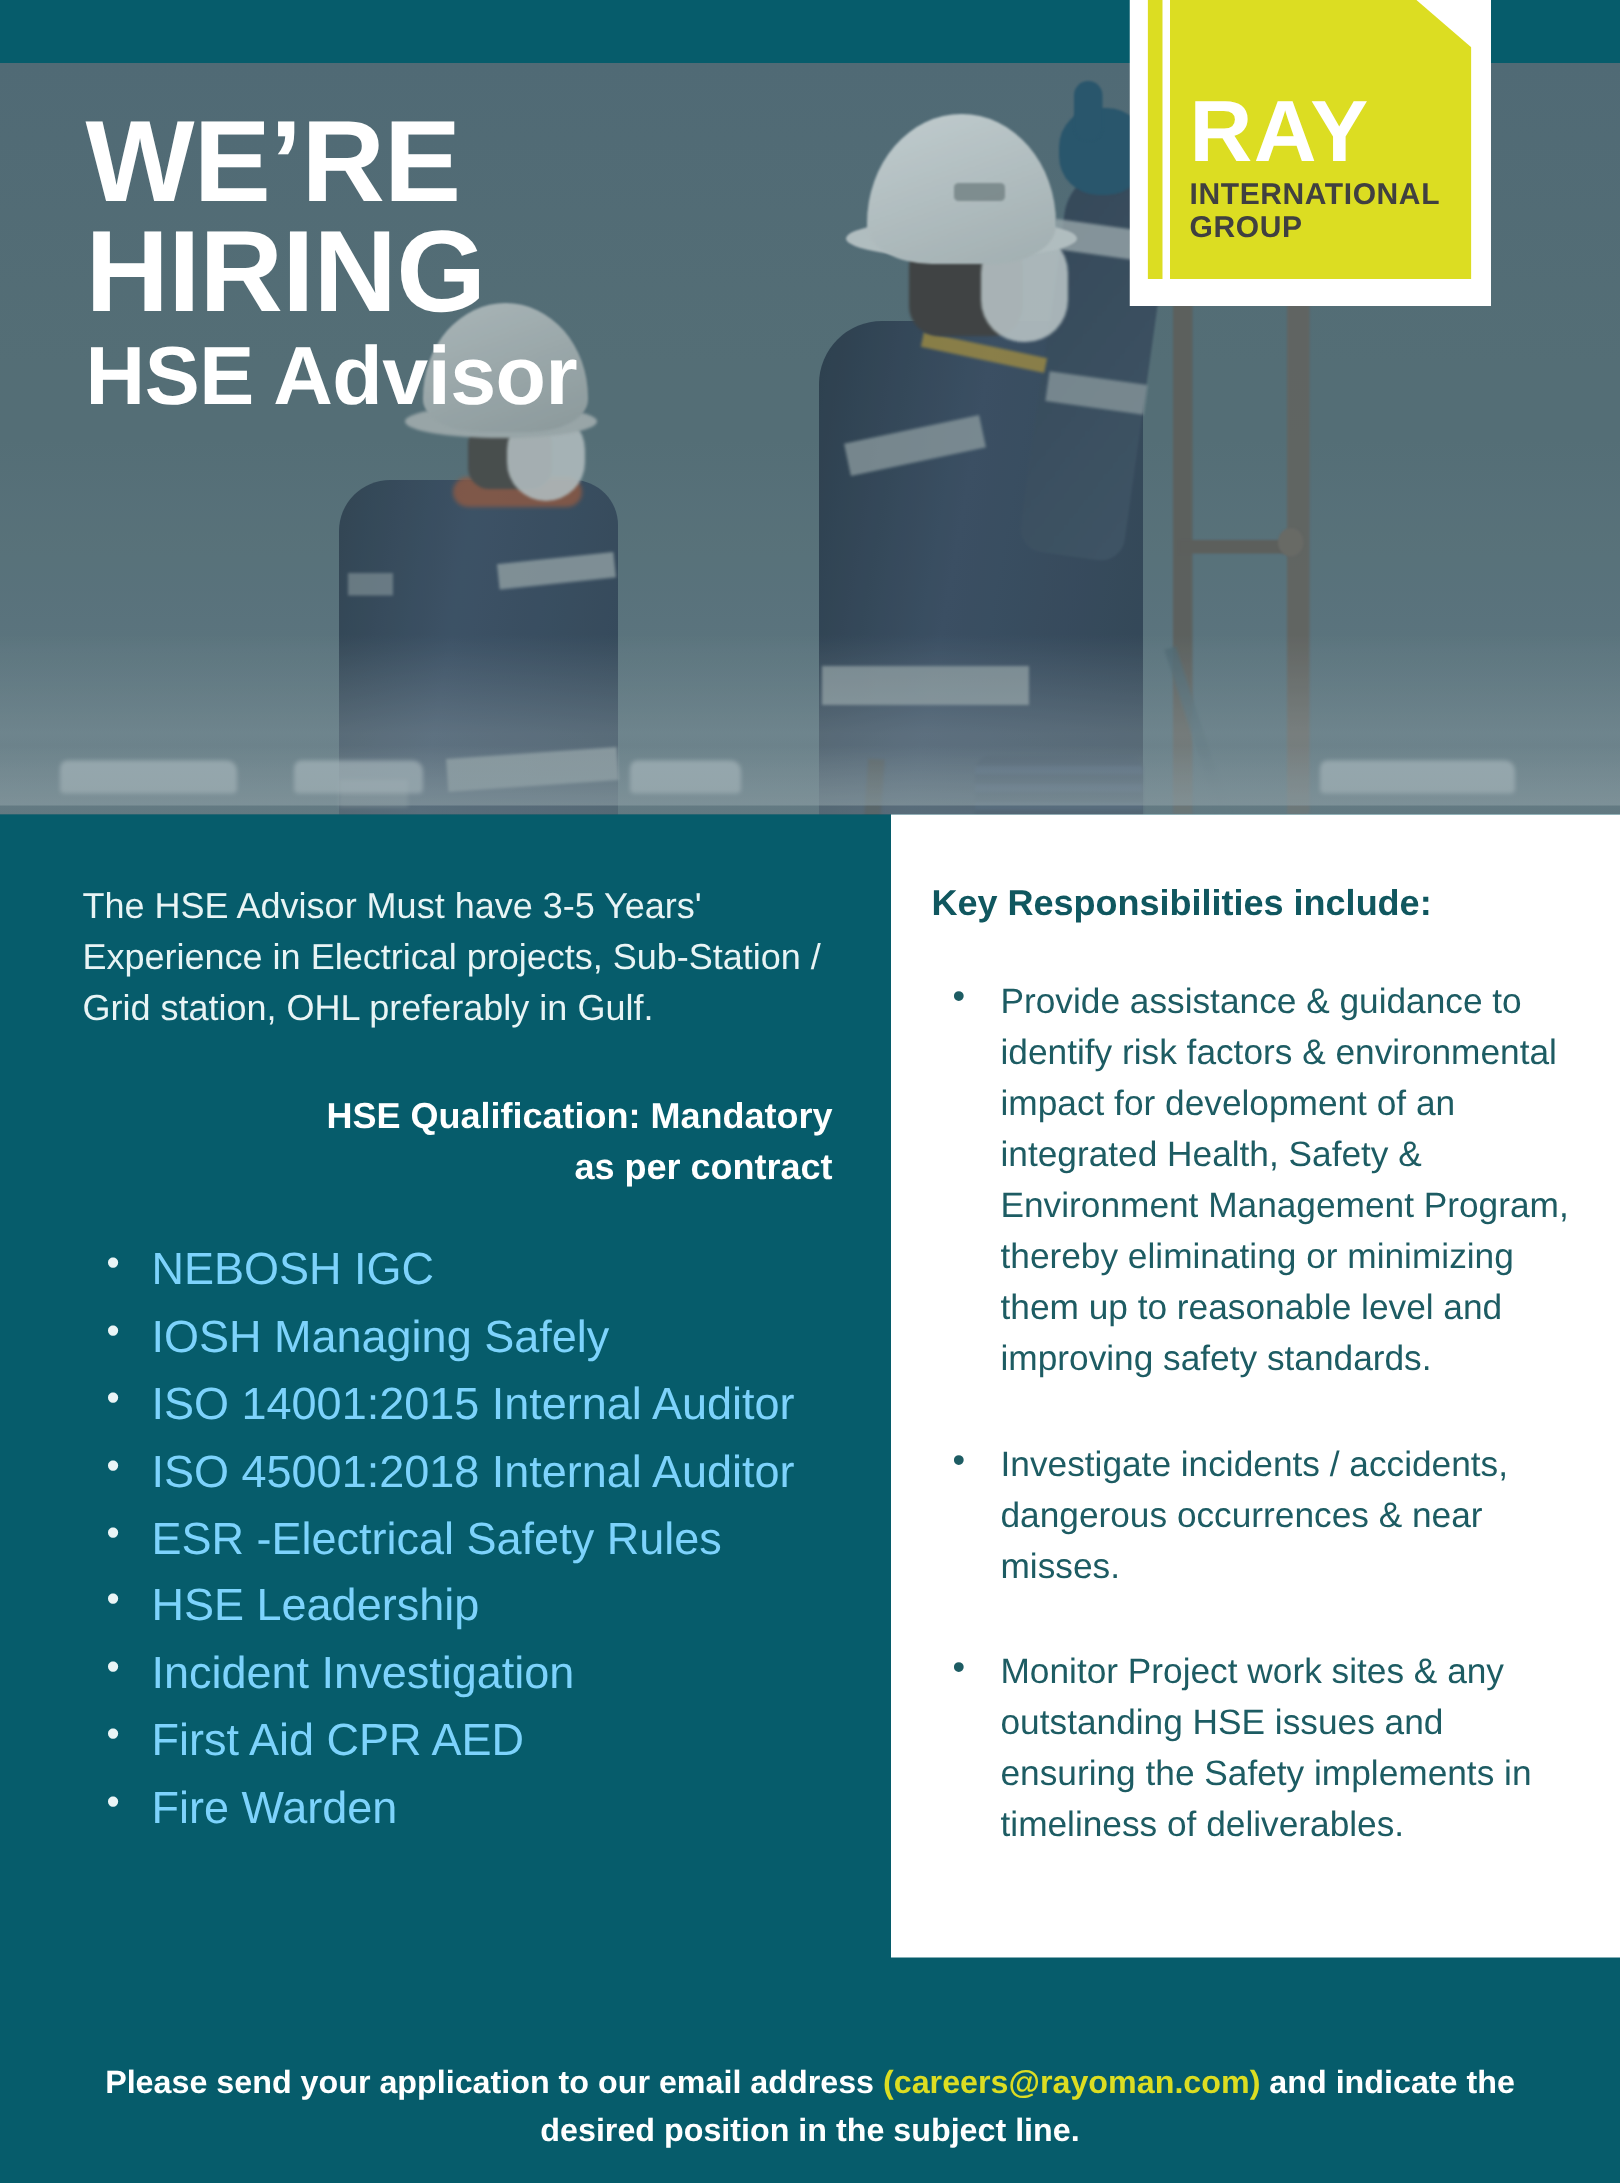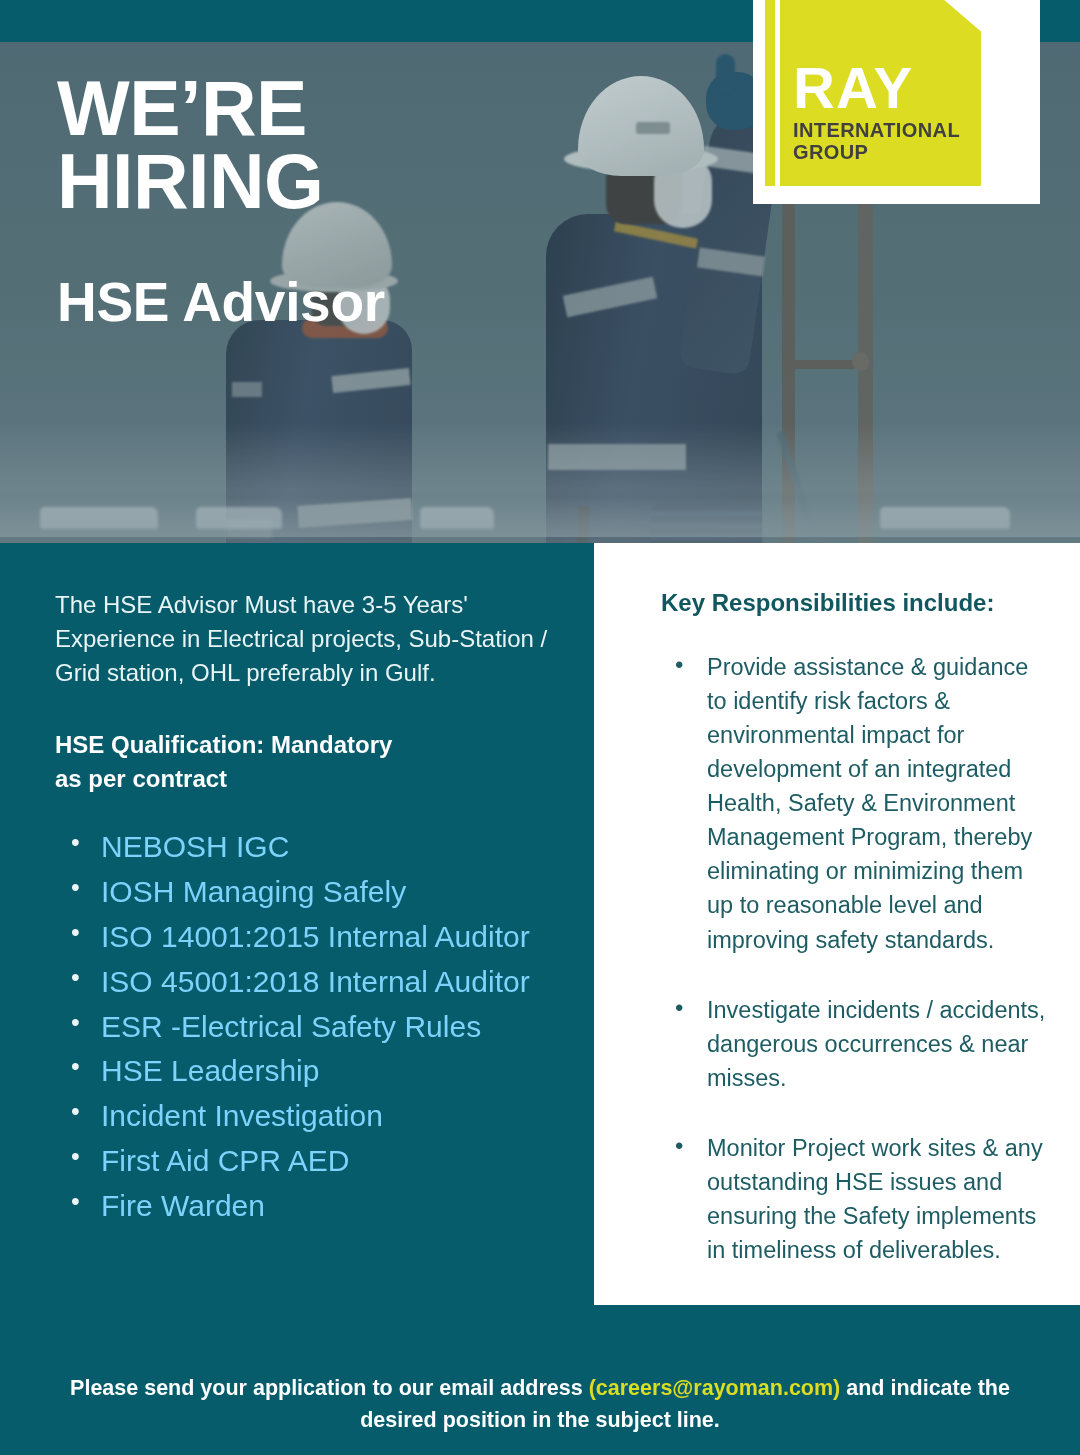--- a/index.html
+++ b/index.html
@@ -96,45 +96,45 @@
   .wB .midstripe{position:absolute; left:28px; top:390px; width:138px; height:26px;
         background:#a3aaac; filter:blur(1.1px); opacity:.82; }
   .wB .ridges { position:absolute; left:130px; top:450px; width:112px; height:56px; border-radius:10px;
         background:repeating-linear-gradient(180deg,#39455a 0 7px,#465572 7px 12px); filter:blur(.9px); opacity:.8; }
   .wB .strap  { position:absolute; left:56px; top:452px; width:11px; height:80px;
         background:#4a4036; filter:blur(1.1px); opacity:.7; transform:rotate(4deg); }
 
   
   .headline { position:absolute; left:57px; top:72px; z-index:6; }
   .hl-line { color:#ffffff; font-weight:bold; font-size:77px; line-height:.95; letter-spacing:-.5px; }
-  .subrole { color:#ffffff; font-weight:bold; font-size:55px; margin-top:52px; letter-spacing:-.3px;text-align:right; }
-
-  
-  .logo-box { position:absolute; left:753px; top:0; width:287px; height:204px; background:#ffffff; z-index:7;
+  .subrole { color:#ffffff; font-weight:bold; font-size:55px; letter-spacing:-.3px;text-align:right; }
+
+  
+  .logo-box { position:absolute; left:753px; top:0; width:241px; height:204px; background:#ffffff; z-index:7;
               clip-path:polygon(0 0, 100% 0, 100% 100%, 0 100%); }
   .logo-inner { position:absolute; left:12px; top:0; width:216px; height:186px; background:#dcdd22;
               clip-path:polygon(0 0, 83% 0, 100% 17%, 100% 100%, 0 100%); }
   .logo-stripe{ position:absolute; left:22px; top:0; width:5px; height:186px; background:#ffffff; z-index:8; }
   .logo-text  { position:absolute; left:40px; top:62px; width:200px; z-index:9; }
   .logo-ray   { color:#ffffff; font-weight:bold; font-size:58px; line-height:.9; letter-spacing:1px; }
   .logo-sub   { color:#404040; font-weight:bold; font-size:20px; line-height:1.08; letter-spacing:.4px; margin-top:6px; }
 
   
   .body { position:absolute; left:0; top:543px; width:1080px; height:810px; background:#065c6b; }
 
   .left-col { position:absolute; left:55px; top:45px; width:500px; color:#eaf5f6; }
   .intro { font-size:24px; line-height:1.42; color:#e8f4f5; }
-  .qual  { font-weight:bold; font-size:24px; line-height:1.4; color:#ffffff; margin-top:38px; }
+  .qual  { font-weight:bold; font-size:24px; line-height:1.4; color:#ffffff; margin-top:38px;text-align:right; }
   .qual-list { list-style:none; margin-top:30px; }
   .qual-list li { position:relative; padding-left:46px; font-size:30px; line-height:1.46;
                   color:#7dd3fc; margin-bottom:1px; }
   .qual-list li::before { content:"•"; position:absolute; left:16px; top:-1px; font-size:25px; color:#eaf5f6; }
 
   .card { position:absolute; left:594px; top:0; width:486px; height:762px; background:#ffffff; }
-  .card-inner { padding:46px 34px 0 27px;margin-left:40px; }
+  .card-inner { padding:46px 34px 0 27px; }
   .card-title { color:#10575f; font-weight:bold; font-size:24px; }
   .resp-list { list-style:none; margin-top:33px; }
   .resp-list li { position:relative; padding-left:46px; font-size:23.5px; line-height:1.45;
                   color:#1d5c63; margin-bottom:36px; }
   .resp-list li::before { content:"•"; position:absolute; left:14px; top:-2px; font-size:24px; color:#1d5c63; }
 
   
   .footer { position:absolute; left:0; top:1353px; width:1080px; height:102px; background:#065c6b;
             display:flex; align-items:center; justify-content:center; }
   .footer-text { width:960px; text-align:center; color:#ffffff; font-weight:bold; font-size:21.5px;

